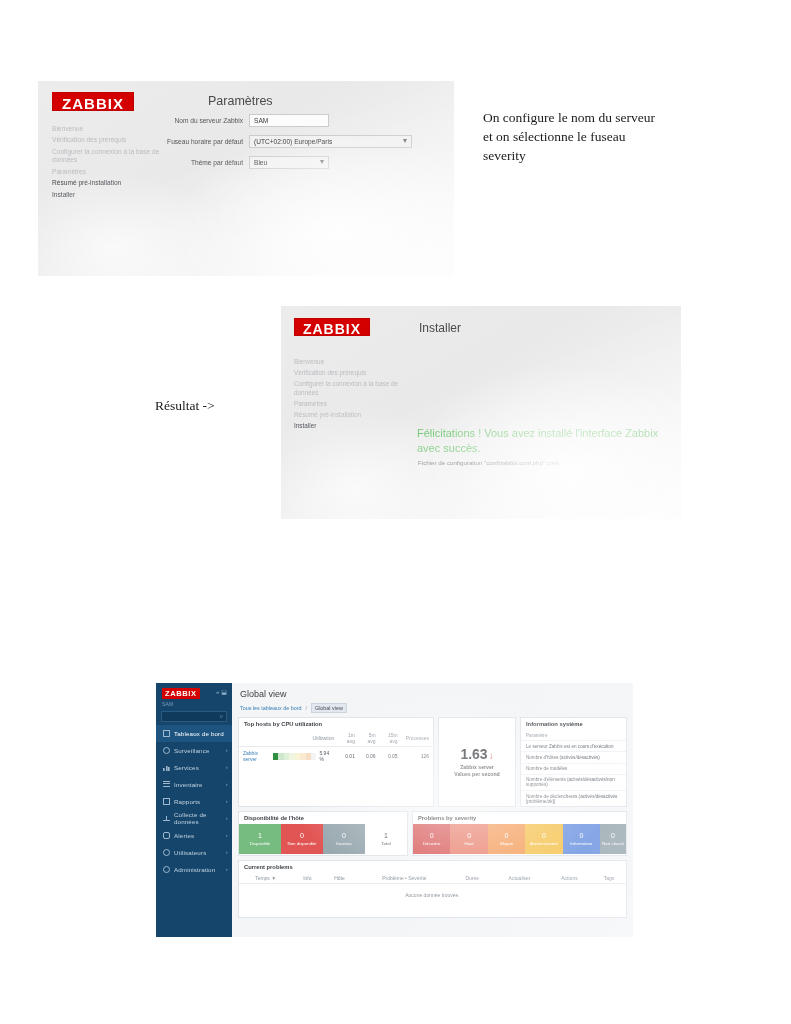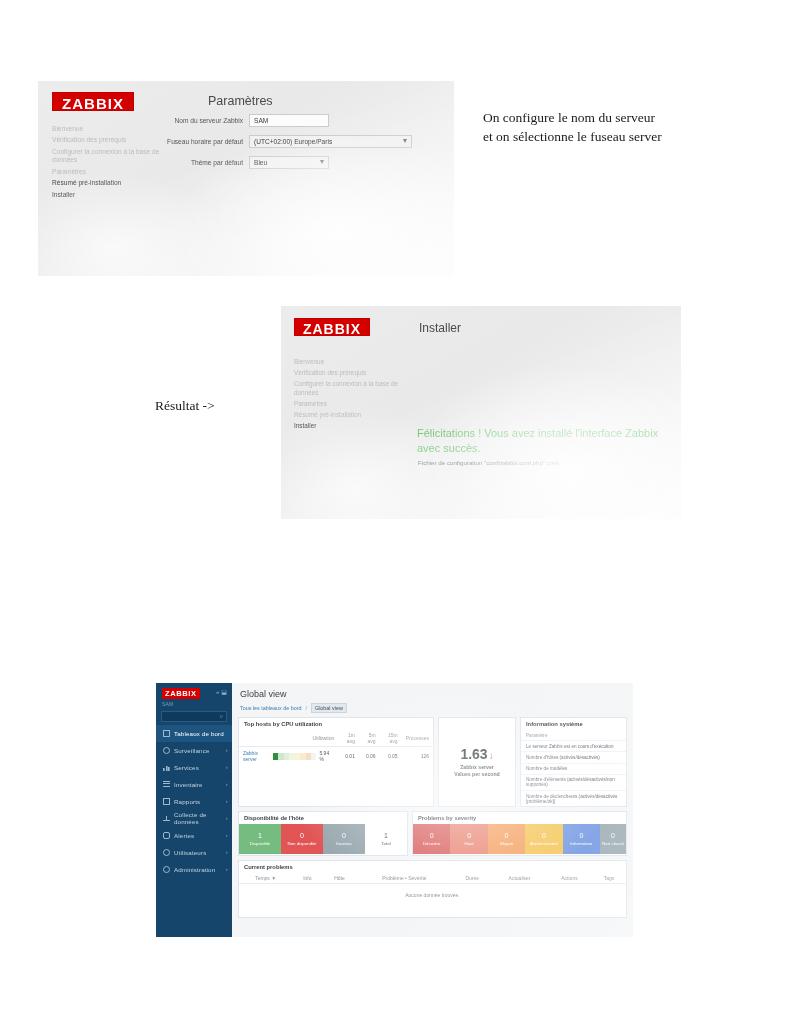--- a/index.html
+++ b/index.html
@@ -214,21 +214,21 @@
     <div class="flabel" style="width:115px; font-size:6.6px;">Thème par défaut</div>
     <div class="fselect" style="width:80px; height:13px; font-size:6.6px;">
       <span>Bleu</span>
       <span class="caret">▾</span>
     </div>
   </div>
 
   <div class="wash"></div>
 </div>
 
-<div class="doc-text" style="left:483px; top:108px; width:180px;">On configure le nom du serveur et on sélectionne le fuseau server</div>
+<div class="doc-text" style="left:483px; top:108px; width:180px;">On configure le nom du serveur et on sélectionne le fuseau severity</div>
 
 <div class="shot setup" style="left:281px; top:306px; width:400px; height:213px;">
 
   <div class="zbx-logo" style="left:13px; top:12px; width:76px; height:18px; font-size:14px; padding-top:3px;">ZABBIX</div>
 
   <div class="setup-title" style="left:138px; top:15px; font-size:12px;">Installer</div>
 
   <div class="steps" style="left:13px; top:52px; width:120px; font-size:6.4px;">
     <div class="step">Bienvenue</div>
     <div class="step">Vérification des prérequis</div>

